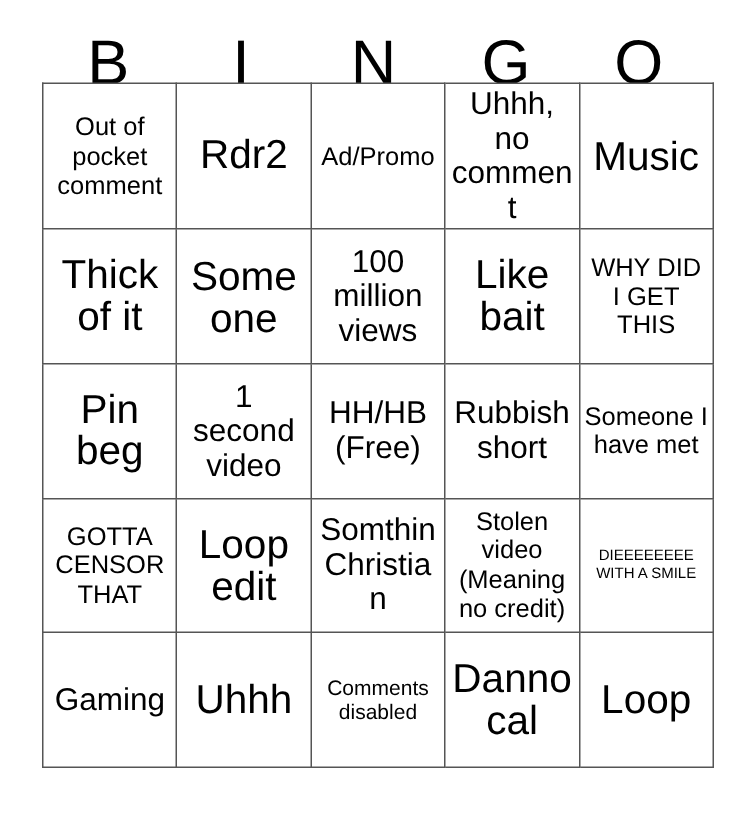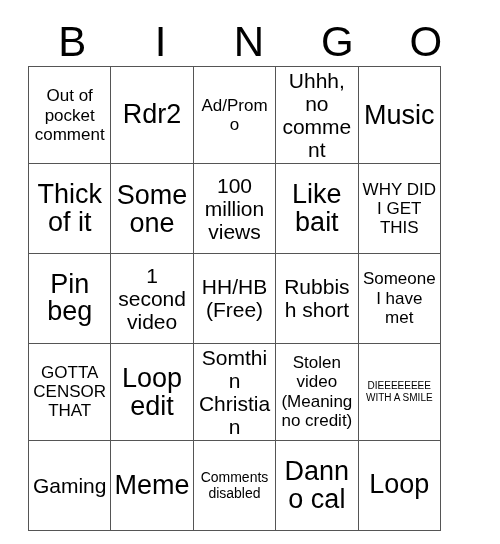--- a/index.html
+++ b/index.html
@@ -43,22 +43,22 @@
     font-weight: normal;
     letter-spacing: 0;
     color: #000000;
     user-select: none;
   }
 
   
   #bingo-grid {
     position: absolute;
     left: 28px;
-    top: 66px;
-    width: 413px;
+    top: 55px;
+    width: 448px;
     height: 448px;
     border-collapse: collapse;
     table-layout: fixed;
     border: 1px solid #555555;
     box-sizing: border-box;
     display: table;
   }
   .bingo-row {
     display: table-row;
   }
@@ -175,21 +175,21 @@
       <div class="bingo-cell fs-tiny">
           <span class="cell-text">DIEEEEEEEE WITH A SMILE</span>
         </div>
     </div>
 
     <div class="bingo-row">
       <div class="bingo-cell fs-md">
           <span class="cell-text">Gaming</span>
         </div>
       <div class="bingo-cell fs-lg">
-          <span class="cell-text">Meme</span>
+          <span class="cell-text">Uhhh</span>
         </div>
       <div class="bingo-cell fs-xs">
           <span class="cell-text">Comments disabled</span>
         </div>
       <div class="bingo-cell fs-lg">
           <span class="cell-text">Danno cal</span>
         </div>
       <div class="bingo-cell fs-xl">
           <span class="cell-text">Loop</span>
         </div>

